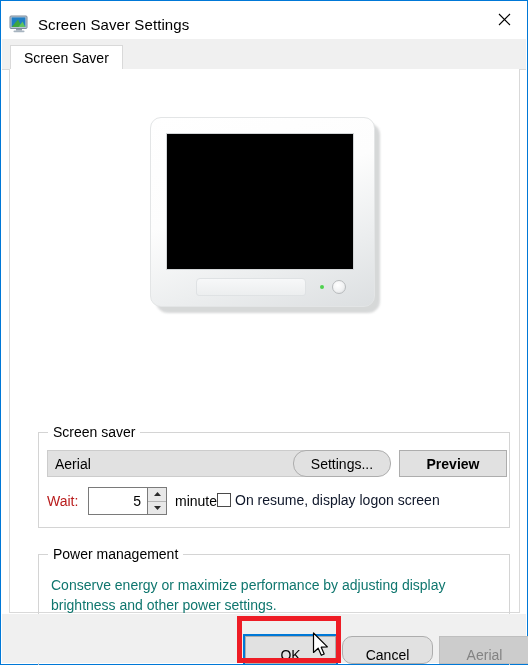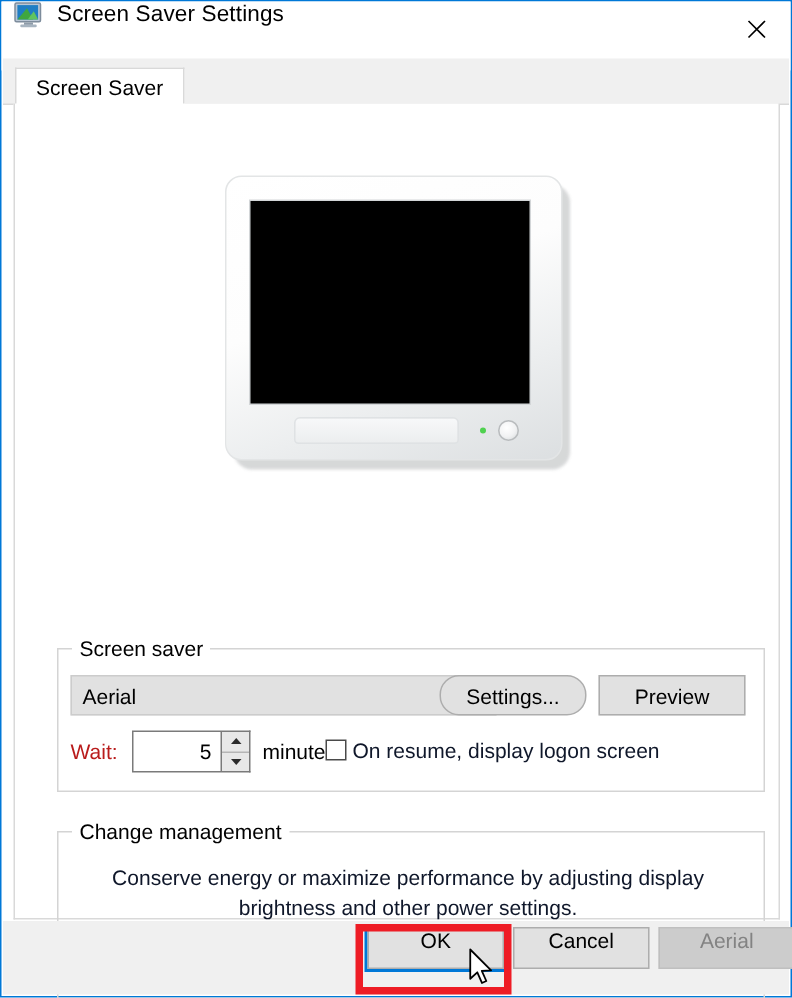--- a/index.html
+++ b/index.html
@@ -26,21 +26,21 @@
   }
 
   
   .titlebar {
     position: absolute;
     left: 0; top: 0;
     right: 0;
     height: 46px;
     background: #ffffff;
     display: flex;
-    align-items: flex-start;
+    align-items: center;
   }
   .title-icon {
     width: 20px;
     height: 18px;
     margin-left: 8px;
     margin-right: 9px;
     flex: none;
     position: relative;
   }
   .title-text {
@@ -216,21 +216,21 @@
     background: #e1e1e1;
     border: 1px solid #adadad;
     font-size: 14px;
     color: #000;
     display: flex;
     align-items: center;
     justify-content: center;
     white-space: nowrap;
   }
   #btn-settings { left: 254px; top: 17px; width: 98px; border-radius: 13px; }
-  #btn-preview  { left: 360px; top: 17px; width: 98px; }
+  #btn-preview  { left: 360px; top: 17px; width: 108px; font-weight: bold; }
 
   .wait-label {
     position: absolute;
     left: 8px;
     top: 60px;
     font-size: 14px;
     color: #b91c1c;
   }
   .spin {
     position: absolute;
@@ -290,27 +290,26 @@
     position: absolute;
     left: 196px;
     top: 59px;
     font-size: 14px;
     color: #0f172a;
     white-space: nowrap;
   }
 
   .power-text {
     position: absolute;
-    left: 23px;
+    left: 12px;
     top: 20px;
     width: 420px;
     font-size: 14px;
     line-height: 20px;
-    color: #0f172a;
-    text-align: center;
+    color: #0f766e;
   }
   .power-link {
     position: absolute;
     left: 9px;
     top: 70px;
     font-size: 14px;
     color: #0066cc;
     text-decoration: underline;
     white-space: nowrap;
   }
@@ -322,36 +321,36 @@
     right: 1px;
     top: 613px;
     bottom: 1px;
     background: #f0f0f0;
   }
   .fbtn {
     position: absolute;
     box-sizing: border-box;
     width: 91px;
     height: 28px;
-    top: 4px;
+    top: 22px;
     background: #e1e1e1;
     border: 1px solid #adadad;
     font-size: 14px;
     color: #000;
     display: flex;
-    align-items: flex-start;
+    align-items: flex-end;
     justify-content: center;
   }
   #btn-ok {
     left: 243px;
     background: #e1e1e1;
     border: 1px solid #adadad;
     box-shadow: 0 0 0 2px #0078d7;
   }
-  #btn-cancel { left: 340px; }
+  #btn-cancel { left: 340px; border-radius: 10px; }
   #btn-apply {
     left: 437px;
     background: #cccccc;
     border: 1px solid #bfbfbf;
     color: #838383;
   }
 
   
   .red-box {
     position: absolute;
@@ -448,21 +447,21 @@
             </svg>
         </div>
       </div>
       <div class="minutes">minutes</div>
 
       <div class="chk-box"></div>
       <div class="chk-label">On resume, display logon screen</div>
     </div>
 
     <div class="group" id="group-power">
-      <div class="group-title">Change management</div>
+      <div class="group-title">Power management</div>
       <div class="power-text">Conserve energy or maximize performance by adjusting display brightness and other power settings.</div>
       <div class="power-link">Change power settings</div>
     </div>
 
   </div>
 
   <div class="footer">
     <div class="fbtn" id="btn-ok">
       <span>OK</span>
     </div>

